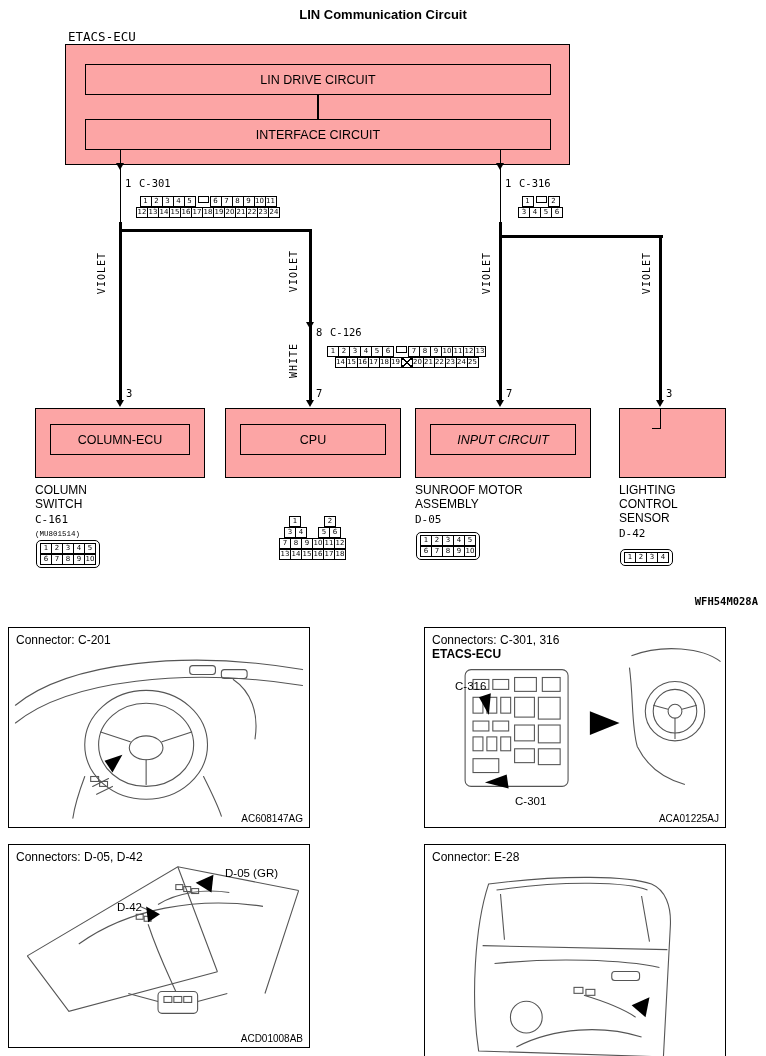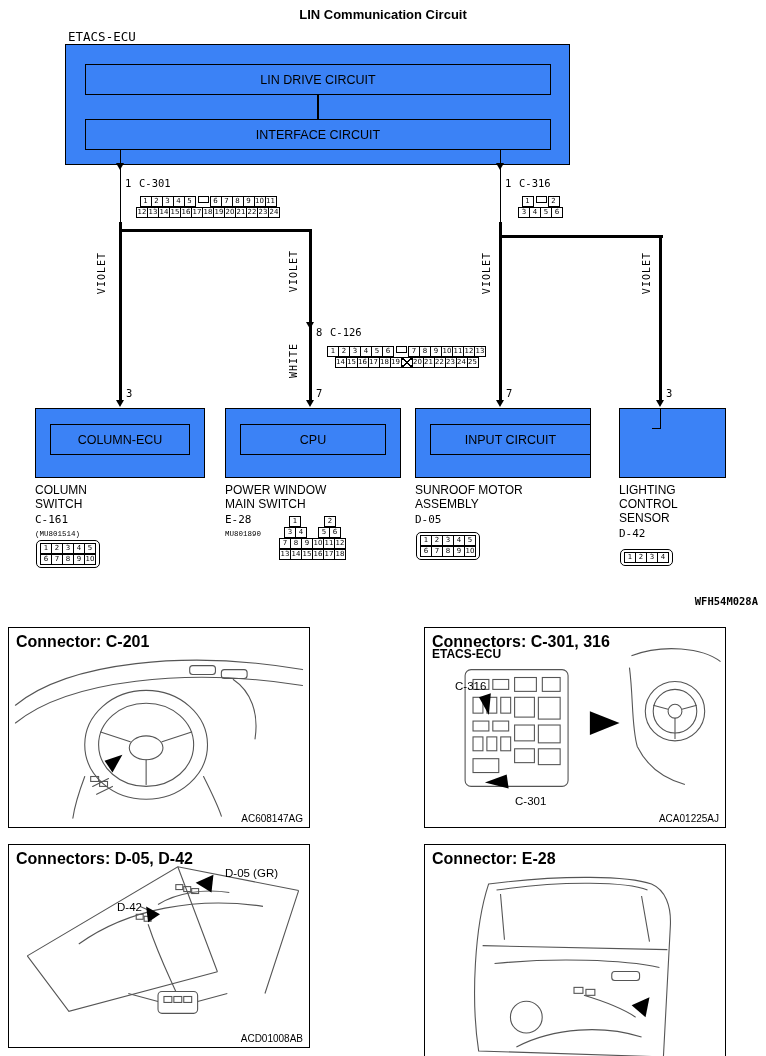--- a/index.html
+++ b/index.html
@@ -3,21 +3,21 @@
 <meta charset="utf-8">
 <style>
   * { margin:0; padding:0; box-sizing:border-box; }
   html,body { background:#fff; }
   body { font-family:"Liberation Sans", sans-serif; color:#000; }
   .canvas { position:relative; width:766px; height:1056px; background:#fff; overflow:hidden; }
 
   .page-title { position:absolute; top:7px; left:0; width:100%; text-align:center;
                 font-size:13px; font-weight:bold; }
 
-  .box { position:absolute; border:1.6px solid #000; background:#3b82f6; }
+  .box { position:absolute; border:1.6px solid #000; background:#fca5a5; }
   .label-box { display:flex; align-items:center; justify-content:center; font-size:12.5px; }
 
   .vline { position:absolute; width:1.5px; background:#000; }
   .hline { position:absolute; height:1.5px; background:#000; }
   .wire-v { position:absolute; width:3px; background:#000; }
   .wire-h { position:absolute; height:3px; background:#000; }
 
   .arrow-down { position:absolute; width:0; height:0;
     border-left:4.5px solid transparent; border-right:4.5px solid transparent;
     border-top:7px solid #000; }
@@ -45,21 +45,21 @@
 
   .comp-text { position:absolute; font-size:12px; line-height:14px; }
   .comp-text .code { font-family:"DejaVu Sans Mono", monospace; font-size:11px; margin-top:2px; }
   .comp-text .part { font-family:Liberation Mono, monospace; font-size:7.5px; }
 
   .figure-code { position:absolute; font-family:"DejaVu Sans Mono", monospace;
     font-size:10.5px; font-weight:bold; }
 
   .panel { position:absolute; border:1.3px solid #000; background:#fff; }
   .panel-art { position:absolute; left:0; top:0; width:100%; height:100%; }
-  .panel-title { position:absolute; top:5px; left:7px; font-size:16px; font-weight:bold; }
+  .panel-title { position:absolute; top:5px; left:7px; font-size:12px; font-weight:normal; }
   .panel-subtitle { position:absolute; top:19px; left:7px; font-size:12px; font-weight:bold; }
   .panel-code { position:absolute; bottom:3px; right:6px; font-size:10px; font-weight:normal; }
   .callout { position:absolute; font-size:11.5px; }
 </style>
 </head>
 <body>
 
 <div class="canvas">
 
   <div class="page-title">LIN Communication Circuit</div>
@@ -190,21 +190,21 @@
   <div class="pin-num" style="left:506px;top:387px;">7</div>
   <div class="pin-num" style="left:666px;top:387px;">3</div>
 
   <div class="box" style="left:35px;top:408px;width:170px;height:70px;"></div>
   <div class="box label-box" style="left:50px;top:424px;width:140px;height:31px;">COLUMN-ECU</div>
 
   <div class="box" style="left:225px;top:408px;width:176px;height:70px;"></div>
   <div class="box label-box" style="left:240px;top:424px;width:146px;height:31px;">CPU</div>
 
   <div class="box" style="left:415px;top:408px;width:176px;height:70px;"></div>
-  <div class="box label-box" style="left:430px;top:424px;width:161px;height:31px;">INPUT CIRCUIT</div>
+  <div class="box label-box" style="left:430px;top:424px;width:146px;height:31px;font-style:italic;">INPUT CIRCUIT</div>
 
   <div class="box" style="left:619px;top:408px;width:107px;height:70px;"></div>
   <div class="vline" style="left:659.5px;top:408px;height:21px;width:1.2px;"></div>
   <div class="hline" style="left:652px;top:428px;width:8px;height:1.2px;"></div>
 
   <div class="comp-text" style="left:35px;top:483px;">
     <div>COLUMN</div>
     <div>SWITCH</div>
     <div class="code">C-161</div>
     <div class="part">(MU801514)</div>
@@ -221,26 +221,20 @@
         <div class="pin-row">
           <div class="pin-cell">6</div>
           <div class="pin-cell">7</div>
           <div class="pin-cell">8</div>
           <div class="pin-cell">9</div>
           <div class="pin-cell">10</div>
         </div>
       </div>
   </div>
 
-  <div class="comp-text" style="left:225px;top:483px;">
-    <div>POWER WINDOW</div>
-    <div>MAIN SWITCH</div>
-    <div class="code">E-28</div>
-    <div class="part">MU801890</div>
-  </div>
   <div class="grid-pos" style="left:279px;top:516px;">
     <div class="pin-grid">
         <div class="pin-row">
           <div class="pin-cell">1</div>
           <div class="pin-gap"></div>
           <div class="pin-gap"></div>
           <div class="pin-cell">2</div>
         </div>
         <div class="pin-row">
           <div class="pin-cell">3</div>

